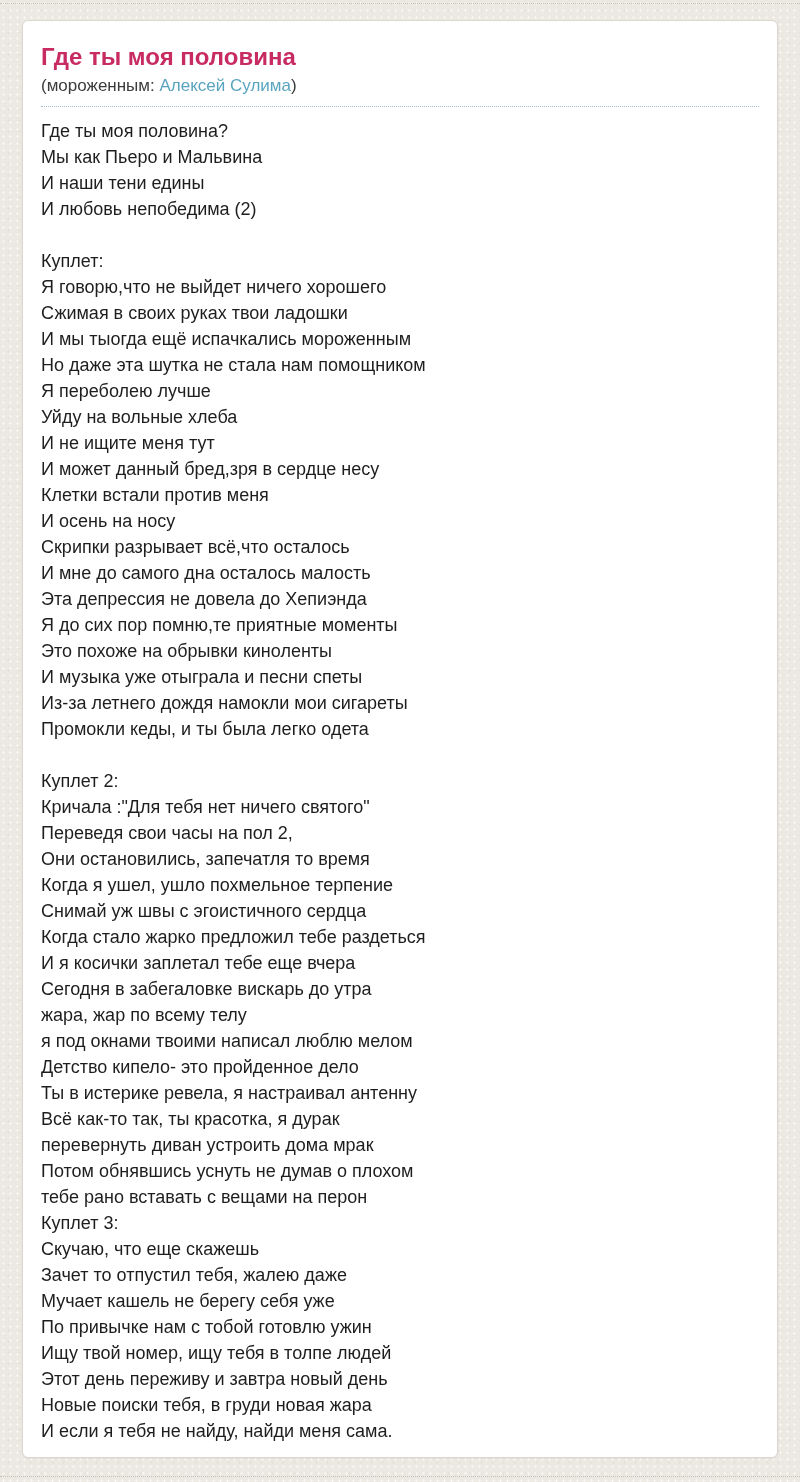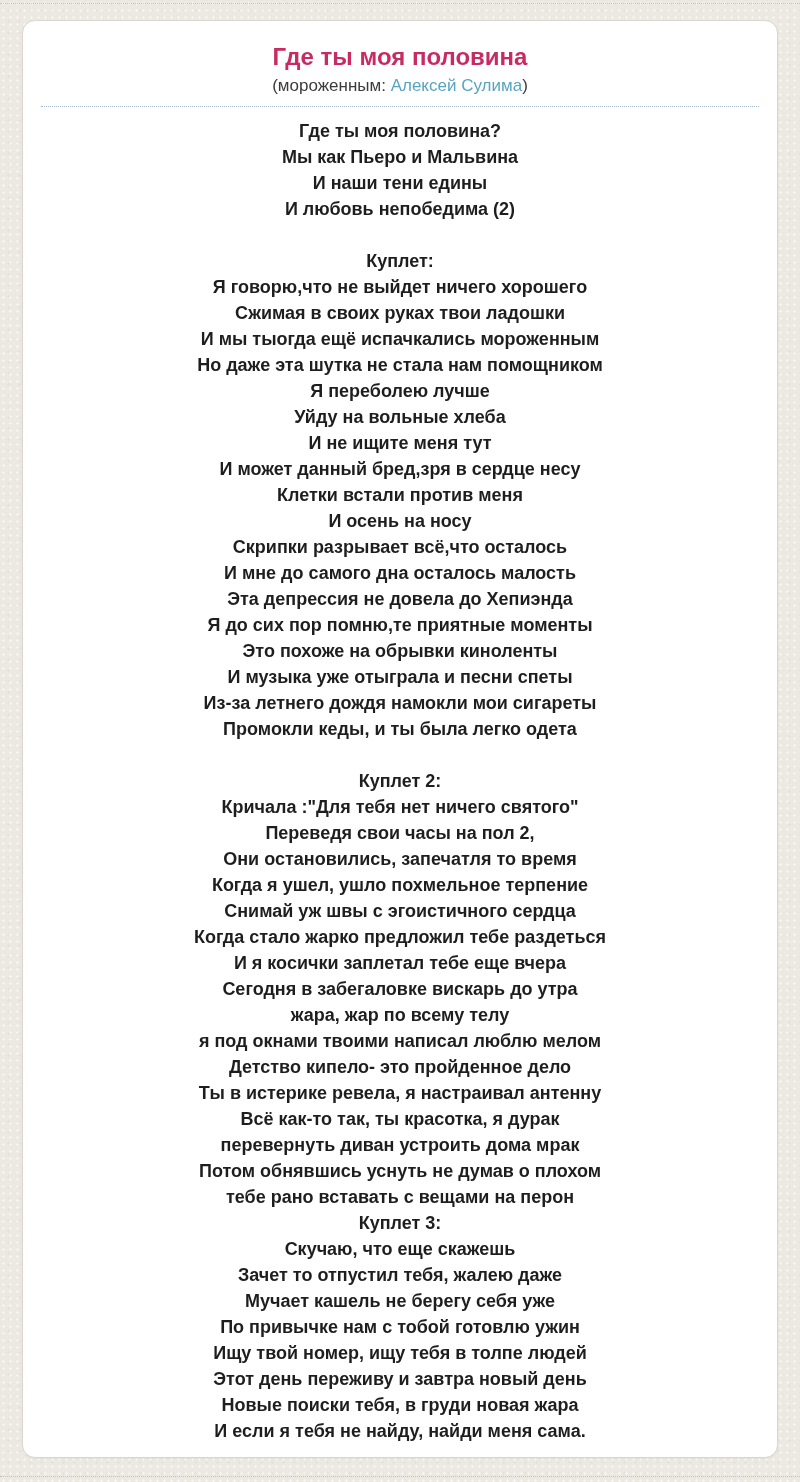--- a/index.html
+++ b/index.html
@@ -34,24 +34,23 @@
   .stitch-line.bottom { top: 1476px; }
 
   .card {
     position: absolute;
     left: 22px;
     top: 20px;
     width: 756px;
     height: 1438px;
     background: #ffffff;
     border: 1px solid #dbd7d0;
-    border-radius: 13px;
+    border-radius: 6px;
     box-shadow: 0 1px 2px rgba(0,0,0,0.05);
     padding: 16px 18px 24px 18px;
-    text-align: center;
   }
 
   .song-header {
     padding: 6px 0 9px 0;
     border-bottom: 1px dotted #a3b8c6;
   }
 
   .song-title {
     color: #c72b62;
     font-size: 24px;
@@ -72,21 +71,20 @@
     cursor: pointer;
     margin-top: 35px;
   }
 
   .lyrics {
     margin-top: 11px;
     font-size: 18px;
     line-height: 26px;
     color: #1e1e1e;
     white-space: pre-line;
-    font-weight: bold;
   }
 </style>
 </head>
 <body>
 
 <div class="stitch-line top"></div>
 <div class="stitch-line bottom"></div>
 
 <div class="card">
 

